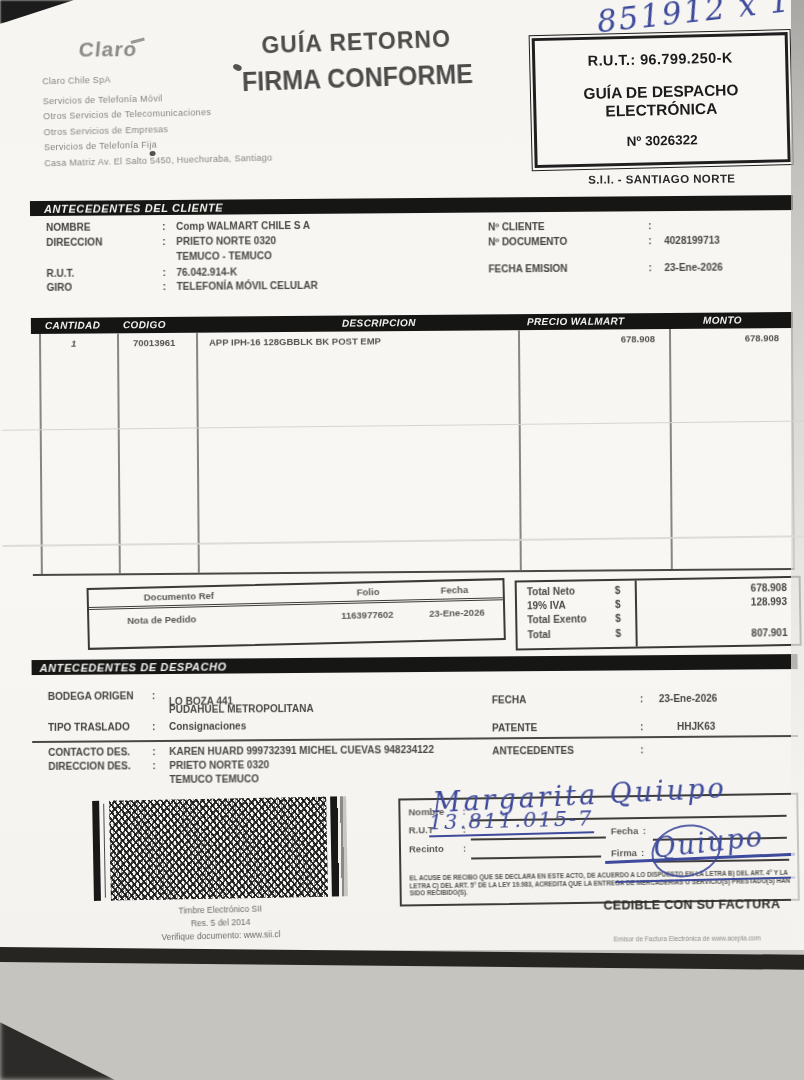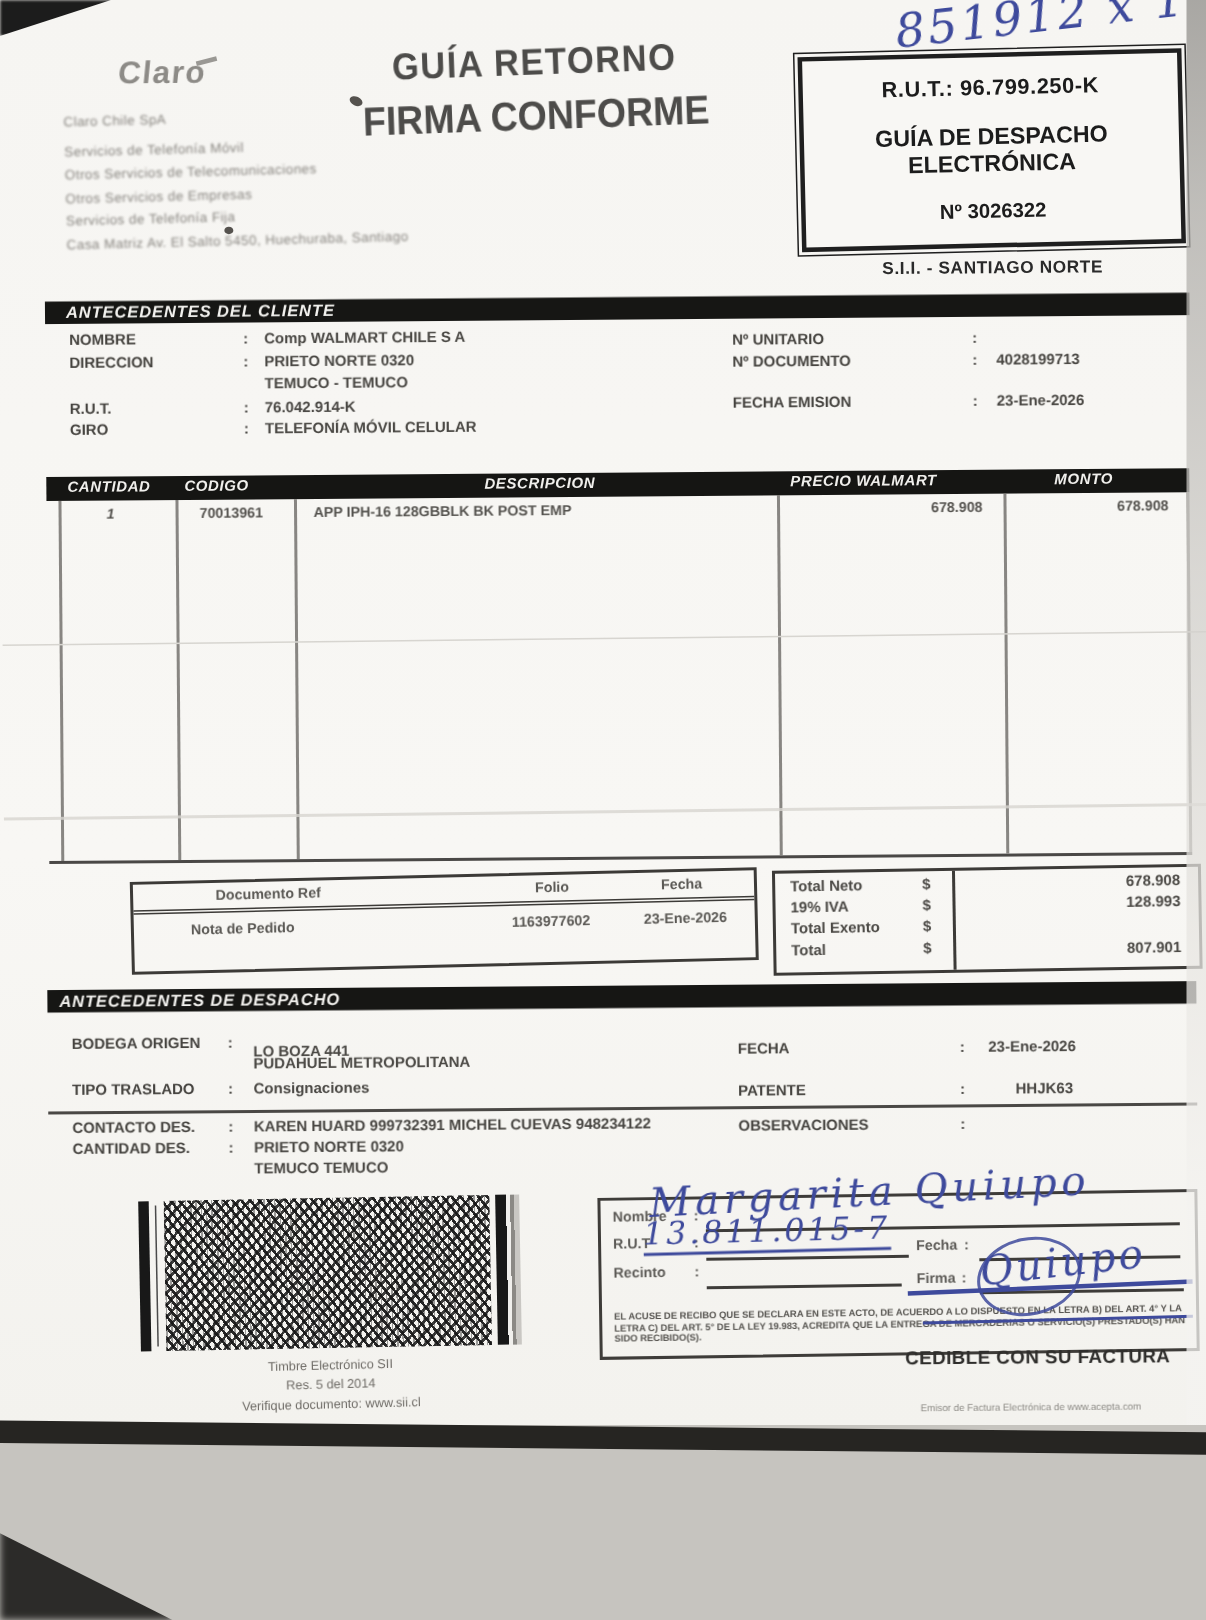--- a/index.html
+++ b/index.html
@@ -162,33 +162,33 @@
     <span class="abs val f10" style="left:162px;top:237px;">:</span>
     <span class="abs val f10" style="left:176px;top:237px;">PRIETO NORTE 0320</span>
     <span class="abs val f10" style="left:176px;top:252px;">TEMUCO -  TEMUCO</span>
     <span class="abs lbl f10" style="left:46px;top:268px;">R.U.T.</span>
     <span class="abs val f10" style="left:162px;top:268px;">:</span>
     <span class="abs val f10" style="left:176px;top:268px;">76.042.914-K</span>
     <span class="abs lbl f10" style="left:46px;top:282px;">GIRO</span>
     <span class="abs val f10" style="left:162px;top:282px;">:</span>
     <span class="abs val f10" style="left:176px;top:282px;">TELEFONÍA MÓVIL CELULAR</span>
 
-    <span class="abs lbl f10" style="left:488px;top:225px;">Nº UNITARIO</span>
+    <span class="abs lbl f10" style="left:488px;top:225px;">Nº CLIENTE</span>
     <span class="abs val f10" style="left:648px;top:225px;">:</span>
     <span class="abs lbl f10" style="left:488px;top:240px;">Nº DOCUMENTO</span>
     <span class="abs val f10" style="left:648px;top:240px;">:</span>
     <span class="abs val f10" style="left:664px;top:240px;">4028199713</span>
     <span class="abs lbl f10" style="left:488px;top:267px;">FECHA EMISION</span>
     <span class="abs val f10" style="left:648px;top:267px;">:</span>
     <span class="abs val f10" style="left:664px;top:267px;">23-Ene-2026</span>
 
     <div class="abs items-head">
       <span style="left:14px;">CANTIDAD</span>
       <span style="left:92px;">CODIGO</span>
-      <span style="left:292px;">DESCRIPCION</span>
+      <span style="left:311px;">DESCRIPCION</span>
       <span style="left:496px;">PRECIO WALMART</span>
       <span style="left:672px;">MONTO</span>
     </div>
     <div class="abs items-body">
       <div class="vline" style="left:8px;"></div>
       <div class="vline" style="left:86px;"></div>
       <div class="vline" style="left:165px;"></div>
       <div class="vline" style="left:487px;"></div>
       <div class="vline" style="left:638px;"></div>
       <div class="vline" style="left:760px;"></div>
@@ -236,32 +236,32 @@
     <span class="abs val f10" style="left:148px;top:691px;">:</span>
     <span class="abs val f10" style="left:165px;top:697px;">LO BOZA 441</span>
     <span class="abs val f10" style="left:165px;top:705px;">PUDAHUEL   METROPOLITANA</span>
     <span class="abs lbl f10" style="left:44px;top:722px;">TIPO TRASLADO</span>
     <span class="abs val f10" style="left:148px;top:722px;">:</span>
     <span class="abs val f10" style="left:165px;top:722px;">Consignaciones</span>
     <div class="abs divider"></div>
     <span class="abs lbl f10" style="left:44px;top:747px;">CONTACTO DES.</span>
     <span class="abs val f10" style="left:148px;top:747px;">:</span>
     <span class="abs val f10" style="left:165px;top:747px;">KAREN HUARD 999732391 MICHEL CUEVAS 948234122</span>
-    <span class="abs lbl f10" style="left:44px;top:761px;">CANTIDAD DES.</span>
+    <span class="abs lbl f10" style="left:44px;top:761px;">DIRECCION DES.</span>
     <span class="abs val f10" style="left:148px;top:761px;">:</span>
     <span class="abs val f10" style="left:165px;top:761px;">PRIETO NORTE 0320</span>
     <span class="abs val f10" style="left:165px;top:775px;">TEMUCO   TEMUCO</span>
 
     <span class="abs lbl f10" style="left:488px;top:698px;">FECHA</span>
     <span class="abs val f10" style="left:636px;top:698px;">:</span>
     <span class="abs val f10" style="left:655px;top:698px;">23-Ene-2026</span>
     <span class="abs lbl f10" style="left:488px;top:726px;">PATENTE</span>
     <span class="abs val f10" style="left:636px;top:726px;">:</span>
     <span class="abs val f10" style="left:673px;top:726px;">HHJK63</span>
-    <span class="abs lbl f10" style="left:488px;top:749px;">OBSERVACIONES</span>
+    <span class="abs lbl f10" style="left:488px;top:749px;">ANTECEDENTES</span>
     <span class="abs val f10" style="left:636px;top:749px;">:</span>
 
     <div class="abs barcode">
       <div class="bc-start"></div>
       <div class="bc-noise"></div>
       <div class="bc-end"></div>
     </div>
     <div class="abs bc-caption">
       <div>Timbre Electrónico SII</div>
       <div>Res. 5 del 2014</div>

